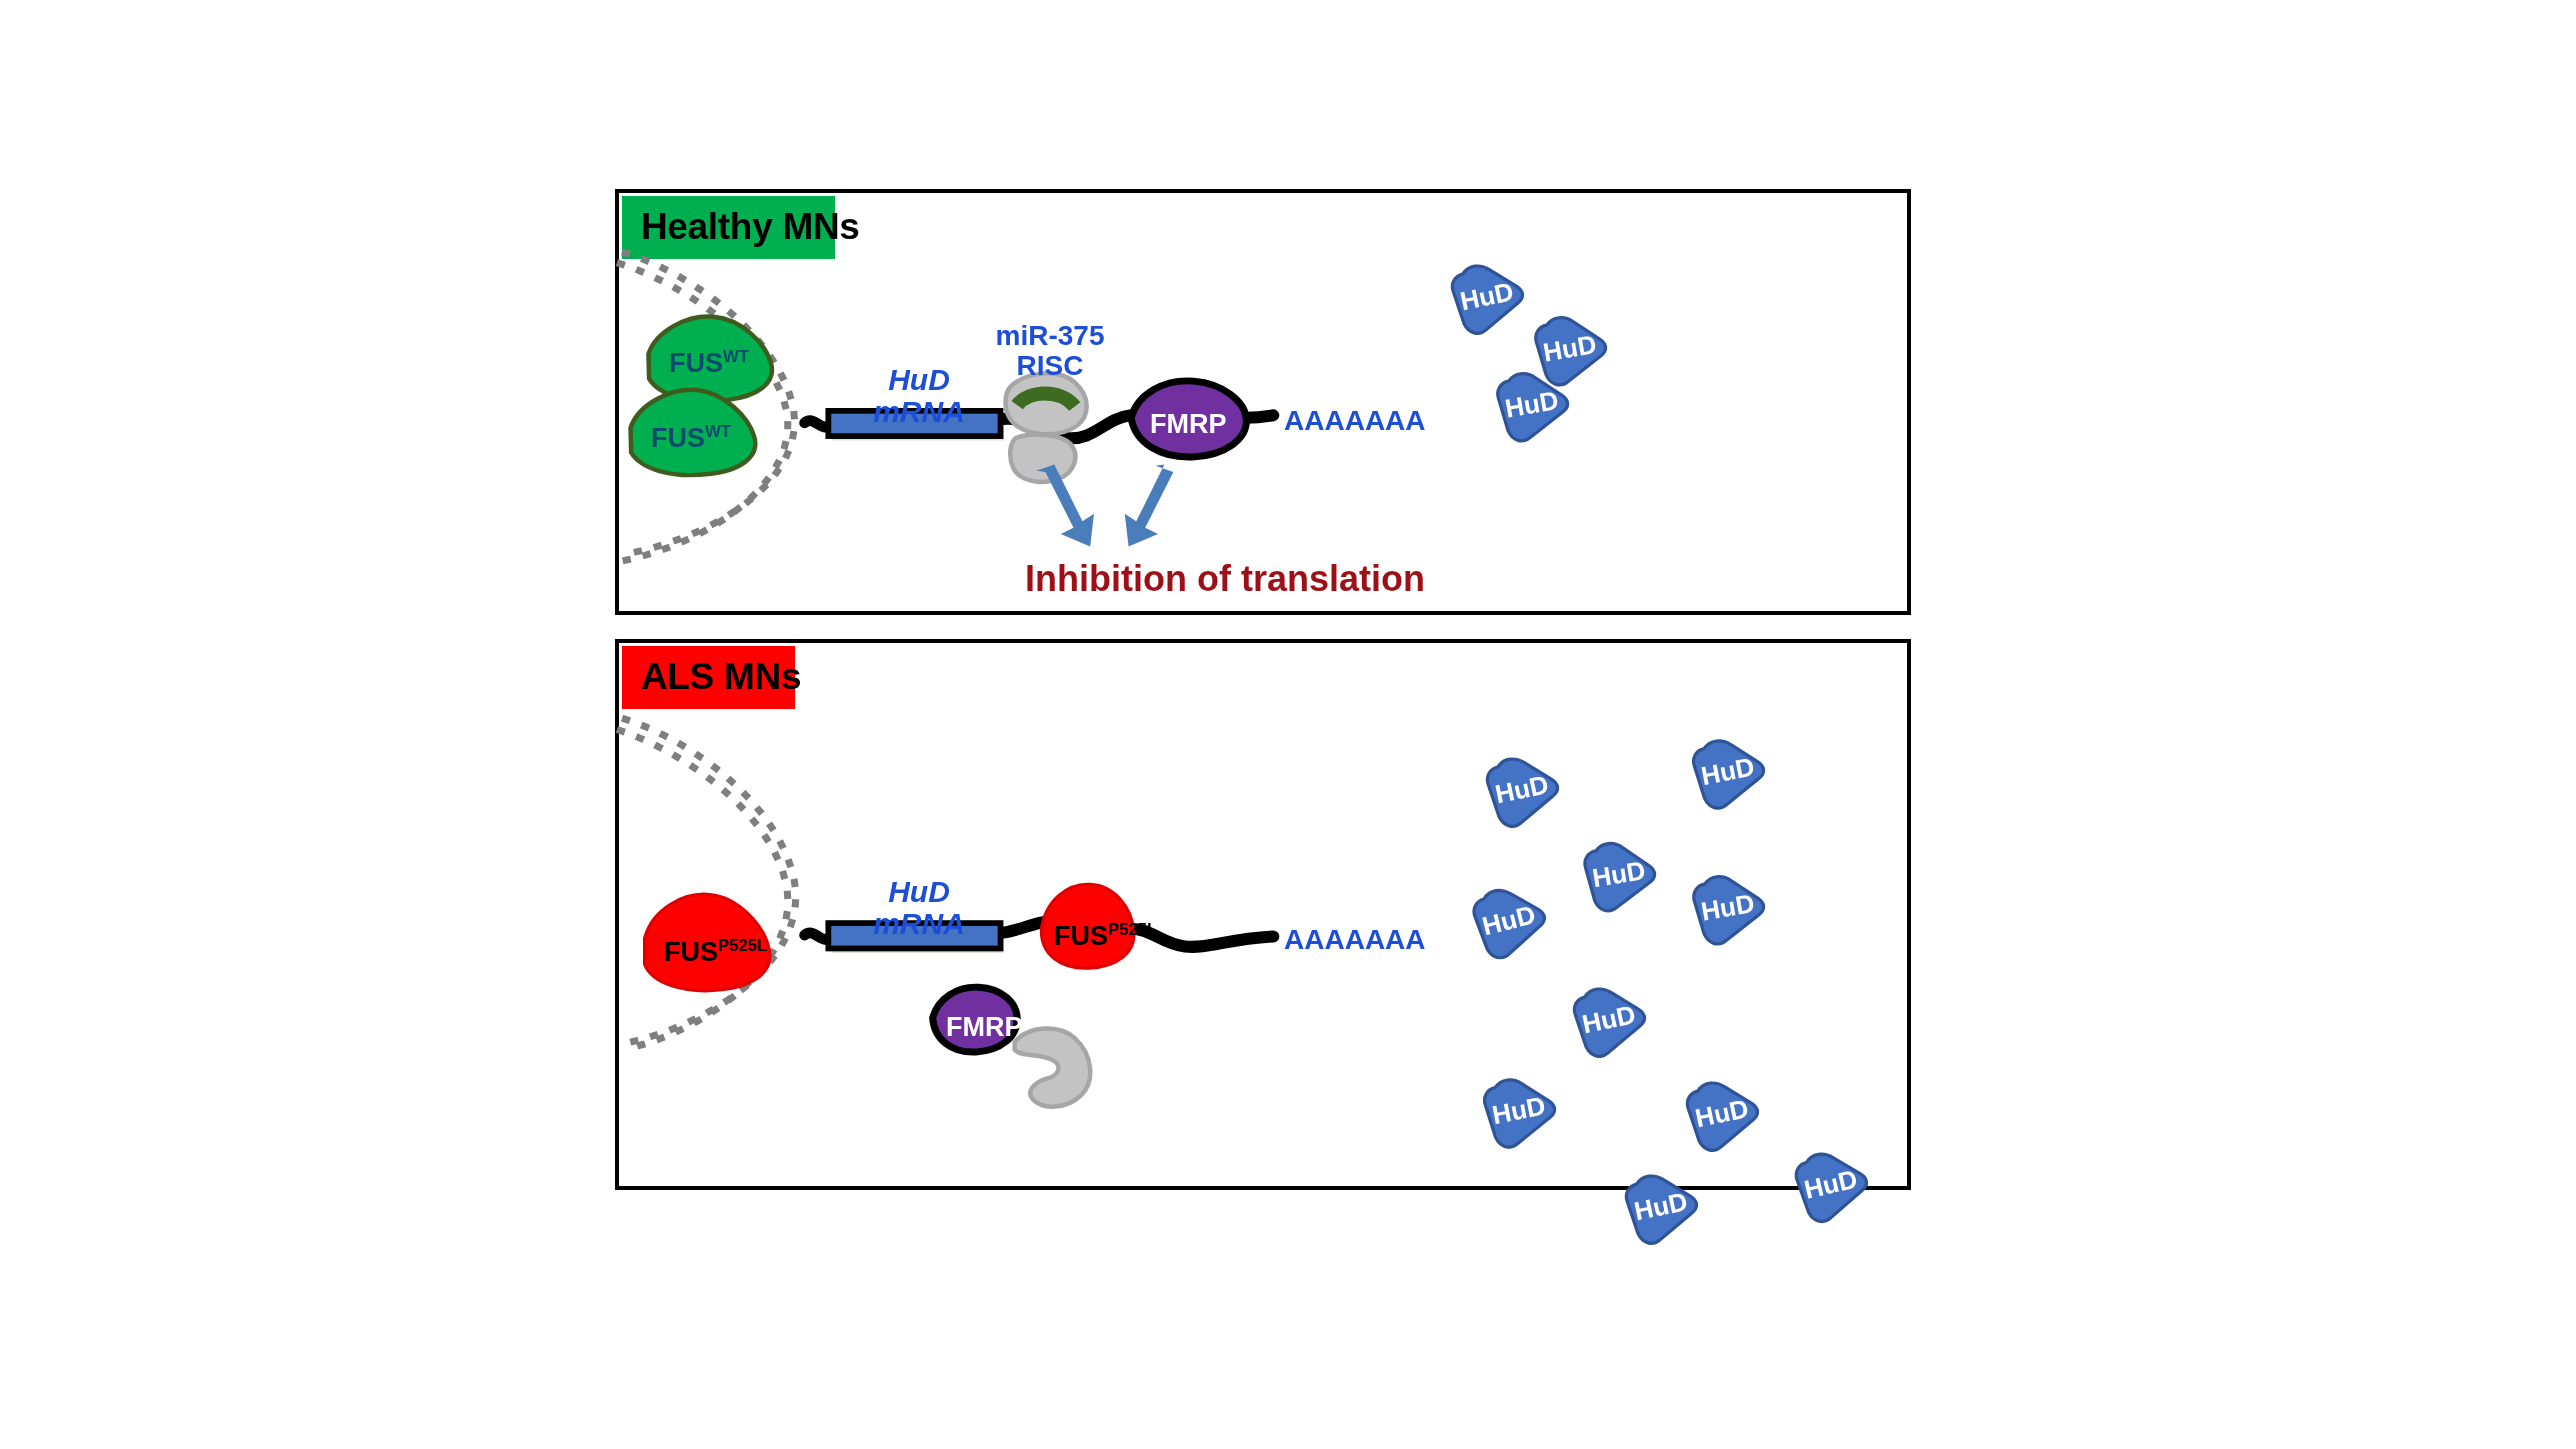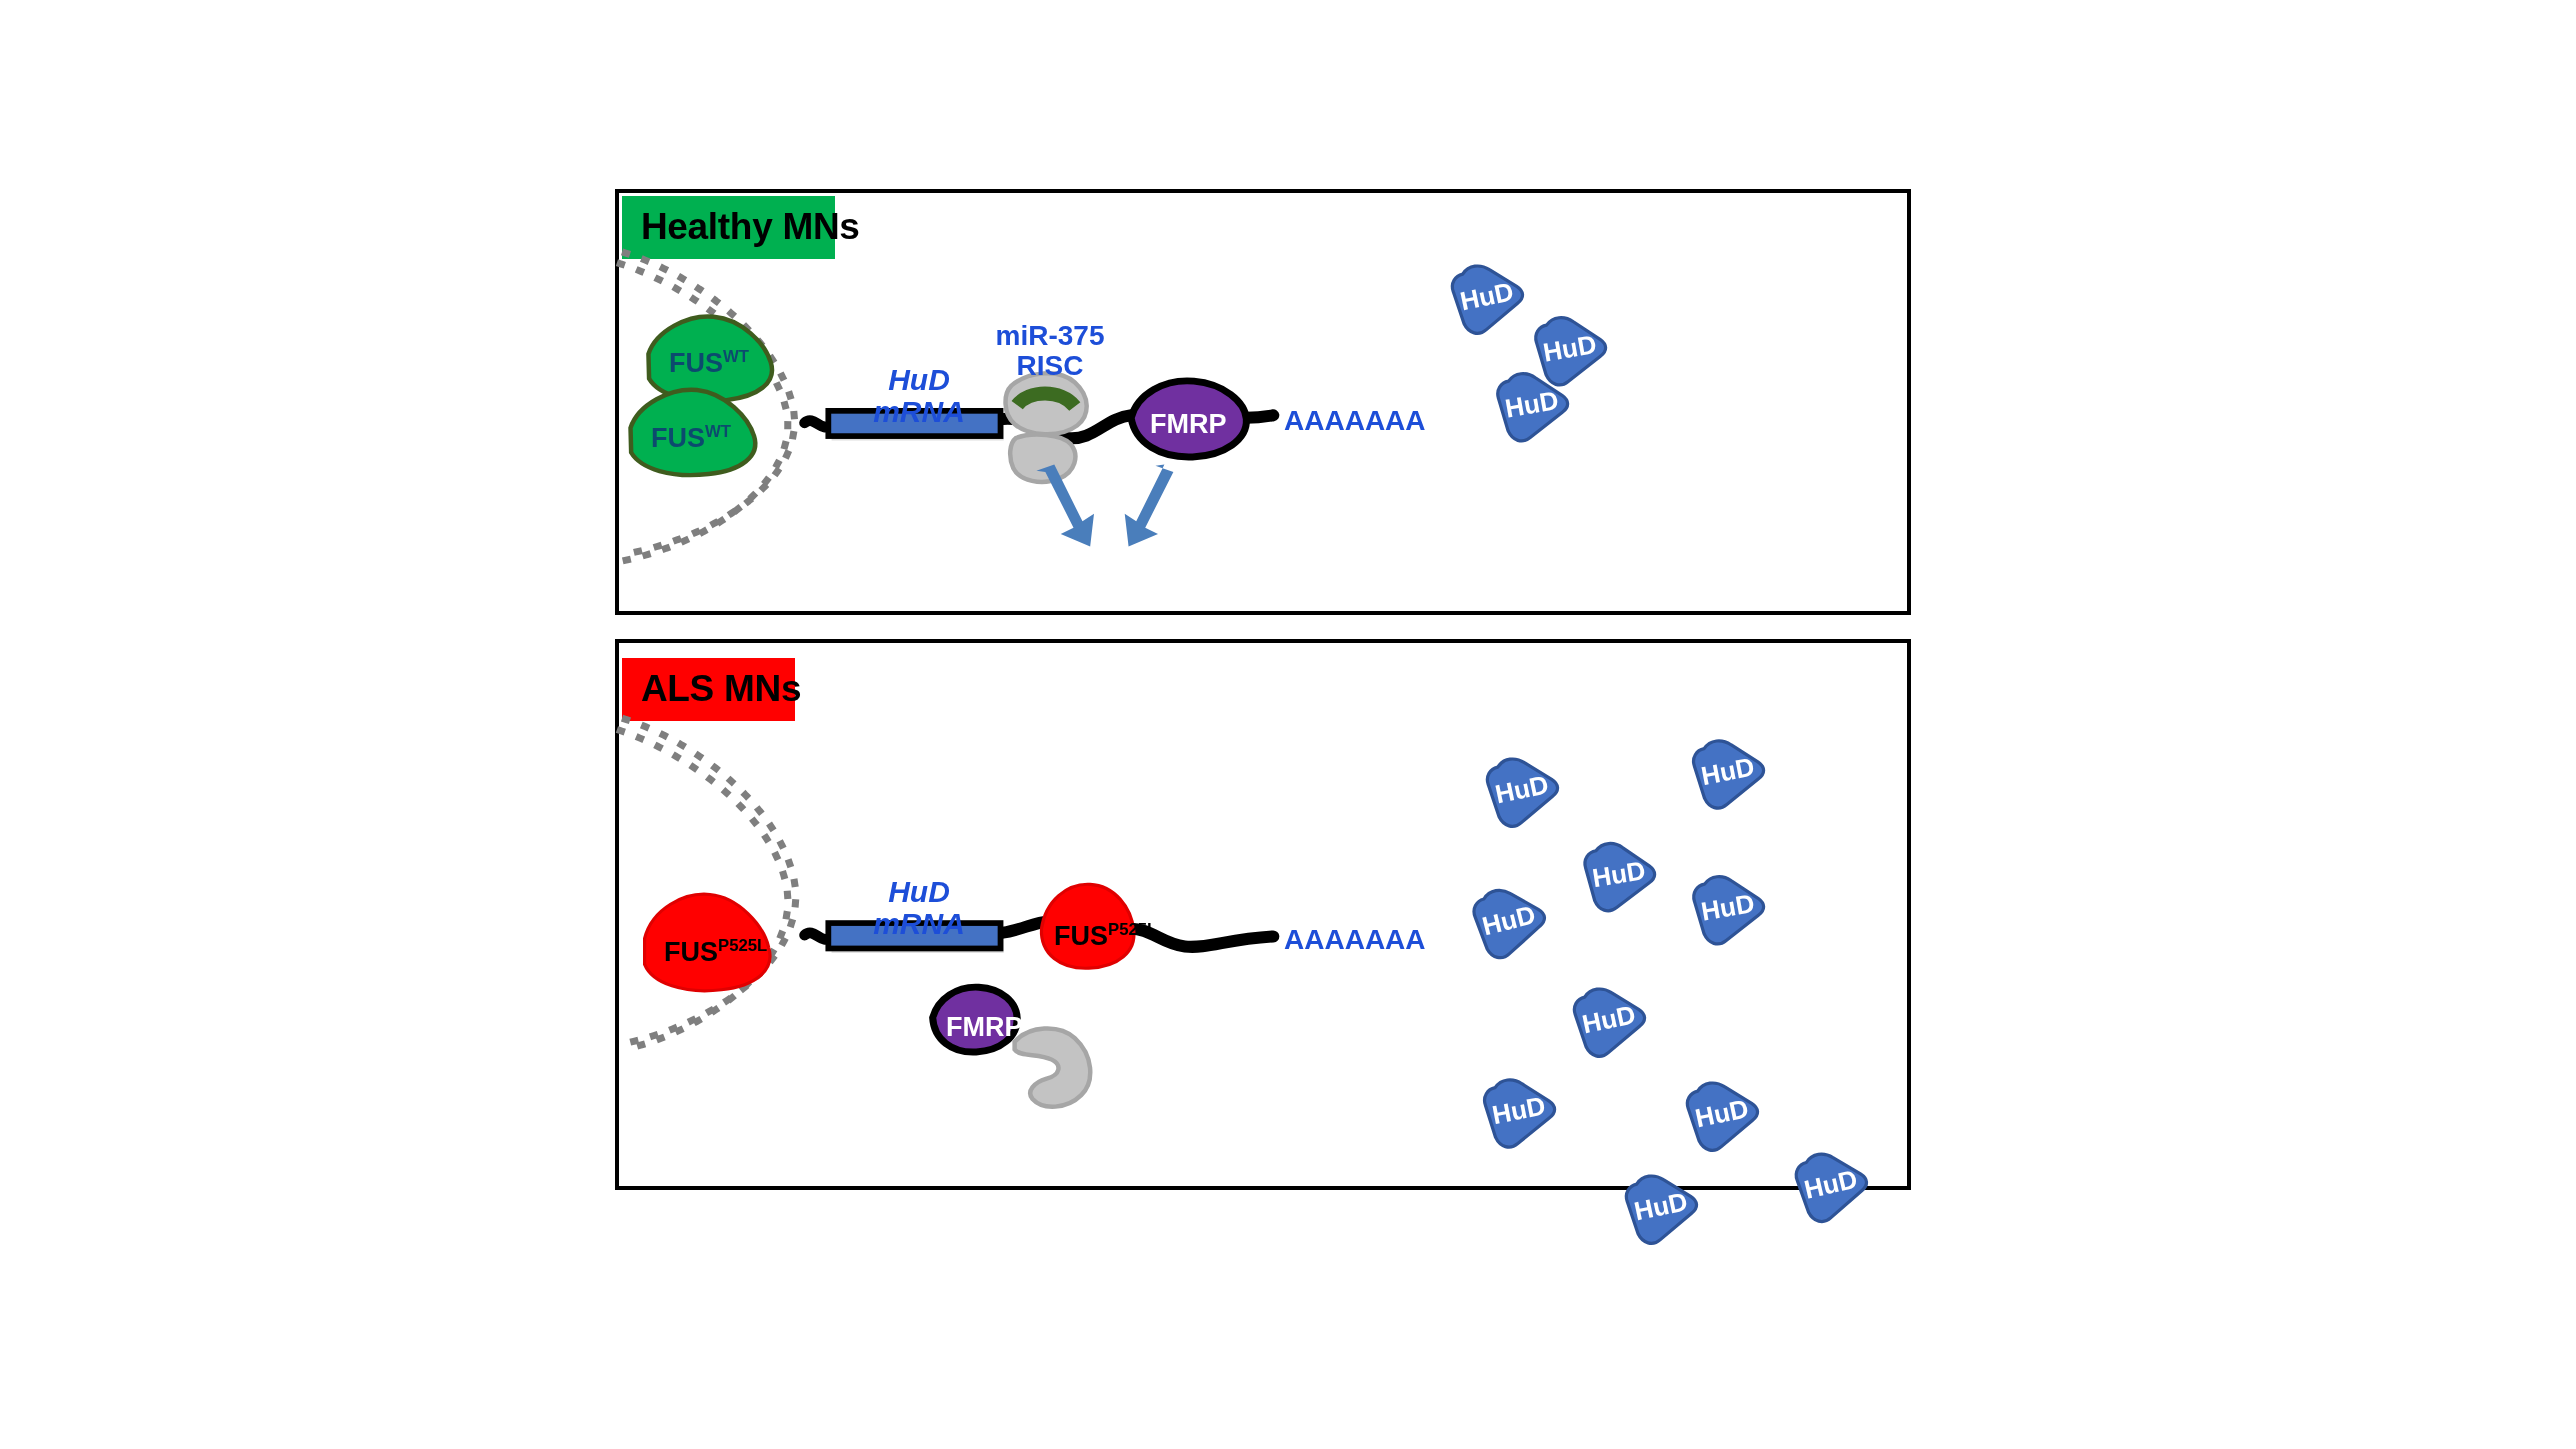--- a/index.html
+++ b/index.html
@@ -52,21 +52,20 @@
     background: #00B050;
     font-size: 37px;
     padding-left: 19.3px;
   }
   #title-als {
     left: 2.6px; top: 2.6px;
     width: 173px; height: 63px;
     background: #FF0000;
     font-size: 37px;
     padding-left: 19.3px;
-    margin-top: 12px;
   }
 
   
   .layer {
     position: absolute;
     left: 0; top: 0;
     width: 100%;
     height: 100%;
     pointer-events: none;
     overflow: visible;
@@ -188,20 +187,21 @@
 
     <svg class="layer" viewBox="0 0 2012 662" preserveAspectRatio="none">
       <g fill="#4A7EBB">
         <path d="M 652 440 L 680 430 L 724 520 L 742 508 L 736 560 L 690 540 L 710 530 L 666 442 Z"></path>
       </g>
       <g fill="#4A7EBB">
         <path d="M 838 432 L 866 442 L 822 530 L 842 540 L 796 560 L 790 508 L 808 520 L 852 430 Z"></path>
       </g>
     </svg>
 
+    <div class="lbl lbl-inhibition" style="left:406px; top:367px;">Inhibition of translation</div>
 
     <div id="hud-healthy-host">
         <div style="position: absolute; left: 831px; top: 66px; width: 76px; height: 76px; transform: rotate(-12deg);"><svg viewBox="0 0 118 118" width="76" height="76" style="overflow: visible;">
             <path d="M 28 16 C 40 4, 58 6, 70 18 L 106 52 C 116 62, 114 72, 102 78 L 46 108 C 32 116, 18 108, 14 92 L 8 40 C 6 26, 16 16, 28 16 Z" fill="#4472C4" stroke="#2E5396" stroke-width="5" stroke-linejoin="round"></path>
           </svg><div class="blob-text txt-hud" style="left: 10.3px; top: 22px;">HuD</div></div>
         <div style="position: absolute; left: 914px; top: 118px; width: 76px; height: 76px; transform: rotate(-10deg);"><svg viewBox="0 0 118 118" width="76" height="76" style="overflow: visible;">
             <path d="M 28 16 C 40 4, 58 6, 70 18 L 106 52 C 116 62, 114 72, 102 78 L 46 108 C 32 116, 18 108, 14 92 L 8 40 C 6 26, 16 16, 28 16 Z" fill="#4472C4" stroke="#2E5396" stroke-width="5" stroke-linejoin="round"></path>
           </svg><div class="blob-text txt-hud" style="left: 10.3px; top: 22px;">HuD</div></div>
         <div style="position: absolute; left: 876px; top: 174px; width: 76px; height: 76px; transform: rotate(-10deg);"><svg viewBox="0 0 118 118" width="76" height="76" style="overflow: visible;">
             <path d="M 28 16 C 40 4, 58 6, 70 18 L 106 52 C 116 62, 114 72, 102 78 L 46 108 C 32 116, 18 108, 14 92 L 8 40 C 6 26, 16 16, 28 16 Z" fill="#4472C4" stroke="#2E5396" stroke-width="5" stroke-linejoin="round"></path>

